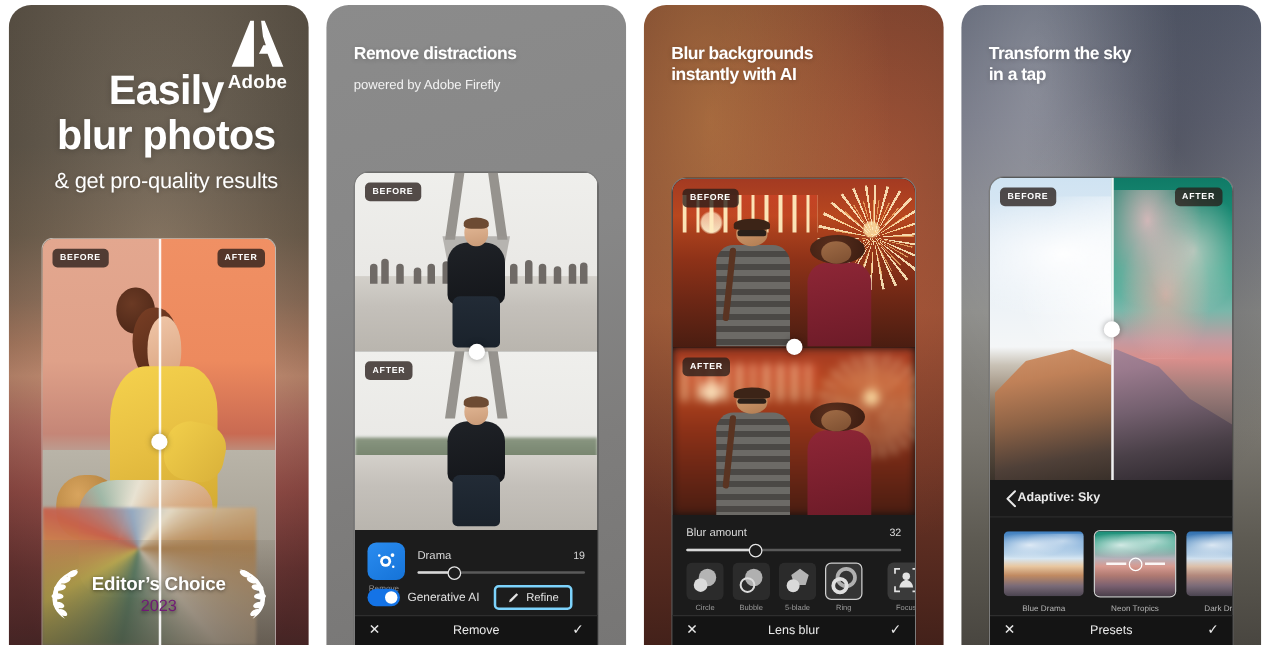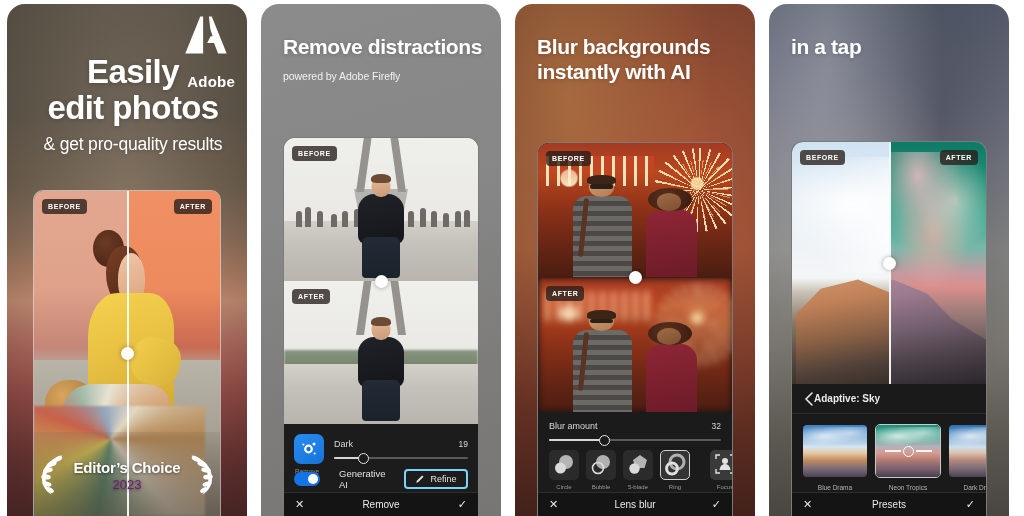--- a/index.html
+++ b/index.html
@@ -39,21 +39,21 @@
     position: absolute; inset: 0;
     background: radial-gradient(ellipse at 50% 40%, rgba(255,255,255,0.06), rgba(0,0,0,0.25) 90%);
   }
   .adobe-logo {
     position: absolute; top: 10px; right: 12px;
     width: 58px; text-align: center; z-index: 5;
   }
   .adobe-mark { width: 46px; height: 42px; margin: 0 auto; display:block; }
   .adobe-word {
     color: #fff; font-size: 15px; font-weight: bold;
-    letter-spacing: .2px; margin-top: 18px; line-height: 1; text-align: right;
+    letter-spacing: .2px; margin-top: 2px; line-height: 1;
   }
   .p1-head {
     position: absolute; top: 50px; left: 12px; right: 0;
     text-align: center; z-index: 4; padding: 0 8px;
   }
   .p1-h1 {
     color: #fff; font-size: 33px; line-height: 1.08;
     font-weight: bold; letter-spacing: -0.6px;
     text-shadow: 0 1px 5px rgba(0,0,0,.22);
   }
@@ -173,21 +173,21 @@
 
   
   .p2-bg {
     position:absolute; inset:0;
     background: linear-gradient(165deg,#8b8b8b 0%, #878787 40%, #7e7d7c 70%, #777675 100%);
   }
   .p-head {
     position: absolute; left: 22px; right: 14px; top: 30px; z-index: 4;
   }
   .p-h1 {
-    color:#fff; font-size: 21px; line-height: 1.2;
+    color:#fff; font-size: 14px; line-height: 1.2;
     font-weight: bold; letter-spacing: -.4px;
     text-shadow: 0 1px 4px rgba(0,0,0,.2);
   }
   .p-sub2 {
     color:#f2f2f2; font-size: 10.5px; margin-top: 11px;
     letter-spacing: -.05px;
   }
   .phone {
     position:absolute; left: 22px; right: 22px; bottom: 0;
     border-radius: 12px 12px 0 0; overflow: hidden;
@@ -269,21 +269,21 @@
     position:relative; margin-top: 8px; height: 2px;
     background:#5a5a5a; border-radius: 2px;
   }
   .slider-fill { position:absolute; left:0; top:0; bottom:0; background:#d7d7d7; border-radius:2px; }
   .slider-knob {
     position:absolute; top: 50%; width: 11px; height: 11px;
     margin-top: -5.5px; margin-left: -5.5px;
     border-radius: 50%; background:#1c1c1c; border: 1.6px solid #e8e8e8;
   }
   .p2-row2 {
-    display:flex; align-items:center; padding: 4px 20px 0 10px; gap: 19px;
+    display:flex; align-items:center; padding: 4px 20px 0 10px; gap: 6px;
   }
   .toggle {
     width: 26px; height: 14px; border-radius: 8px;
     background:#1473e6; position:relative; flex:0 0 26px;
   }
   .toggle::after {
     content:""; position:absolute; right: 2px; top: 2px;
     width: 10px; height: 10px; border-radius: 50%; background:#fff;
   }
   .toggle-label { color:#e2e2e2; font-size: 9.5px; flex:1; }
@@ -482,21 +482,21 @@
     <div class="adobe-logo">
       <svg class="adobe-mark" viewBox="0 0 40 36">
         <path d="M2 34 L15 2 L17.5 2 L17.5 34 Z" fill="#ffffff"></path>
         <path d="M22.5 2 L25 2 L38 34 L30.5 34 L27 25 L21 25 L24 19 L25.8 19 L23.8 13 Z" fill="#ffffff"></path>
       </svg>
       <div class="adobe-word">Adobe</div>
     </div>
 
     <div class="p1-head">
       <div class="p1-h1">Easily</div>
-      <div class="p1-h1">edit photos</div>
+      <div class="p1-h1">blur photos</div>
       <div class="p1-sub">&amp; get pro-quality results</div>
     </div>
 
     <div class="p1-photo">
       <div class="p1-before">
         <div class="p1-sofa"></div>
         <div class="p1-pillow"></div>
       </div>
       <div class="p1-after">
         <div class="p1-sofa"></div>
@@ -621,21 +621,21 @@
             <svg width="18" height="18" viewBox="0 0 18 18">
               <circle cx="8.5" cy="9" r="4.4" fill="#ffffff"></circle>
               <circle cx="8.5" cy="9" r="2.2" fill="#1573d8"></circle>
               <circle cx="14" cy="4" r="1.5" fill="#ffffff"></circle>
               <circle cx="3.4" cy="4.4" r="1" fill="#ffffff"></circle>
               <circle cx="14.6" cy="13.4" r="1" fill="#ffffff"></circle>
             </svg>
           </div>
           <div class="slider-wrap">
             <div class="slider-top">
-              <span class="slider-label">Dark</span>
+              <span class="slider-label">Drama</span>
               <span class="slider-val">19</span>
             </div>
             <div class="slider-track">
               <div class="slider-fill" style="width:22%"></div>
               <div class="slider-knob" style="left:22%"></div>
             </div>
           </div>
         </div>
         <div class="tool-caption">Remove</div>
 
@@ -797,20 +797,21 @@
         <div class="bb-check">✓</div>
       </div>
     </div>
   </div>
 
   <div class="panel">
     <div class="p4-bg"></div>
     <div class="p4-clouds"></div>
 
     <div class="p-head">
+      <div class="p-h1">Transform the sky</div>
       <div class="p-h1">in a tap</div>
     </div>
 
     <div class="phone p4-phone">
       <div class="p4-img">
         <div class="yos-before">
           <div class="yos-cloud-b"></div>
           <div class="yos-rock-b"></div>
         </div>
         <div class="yos-after">

